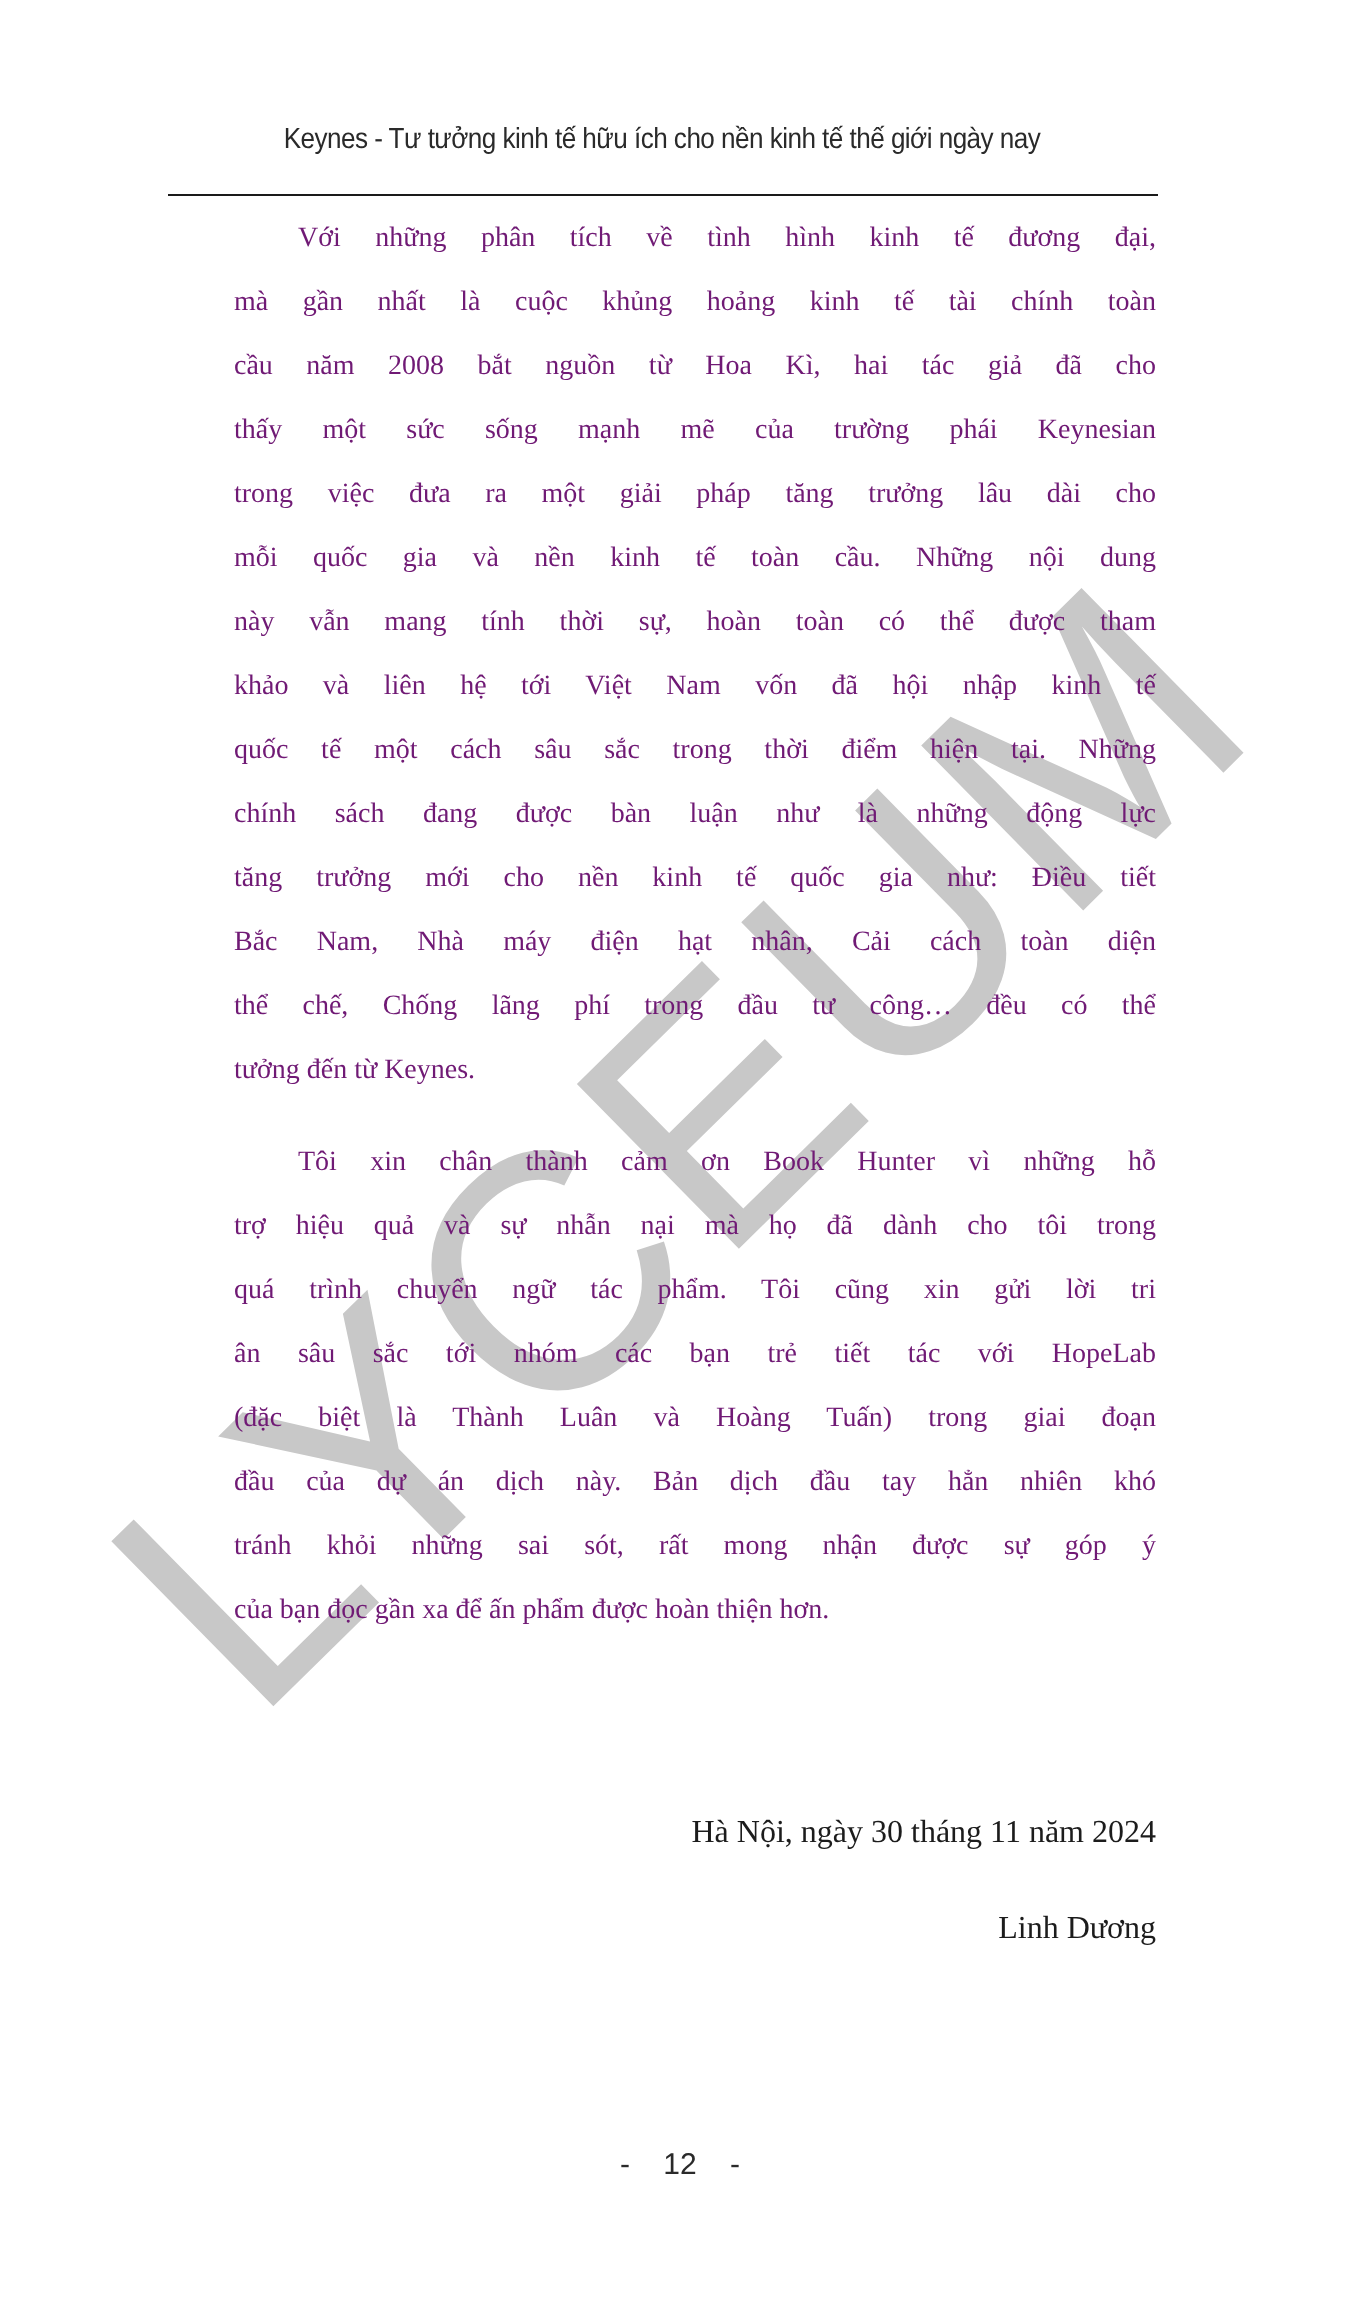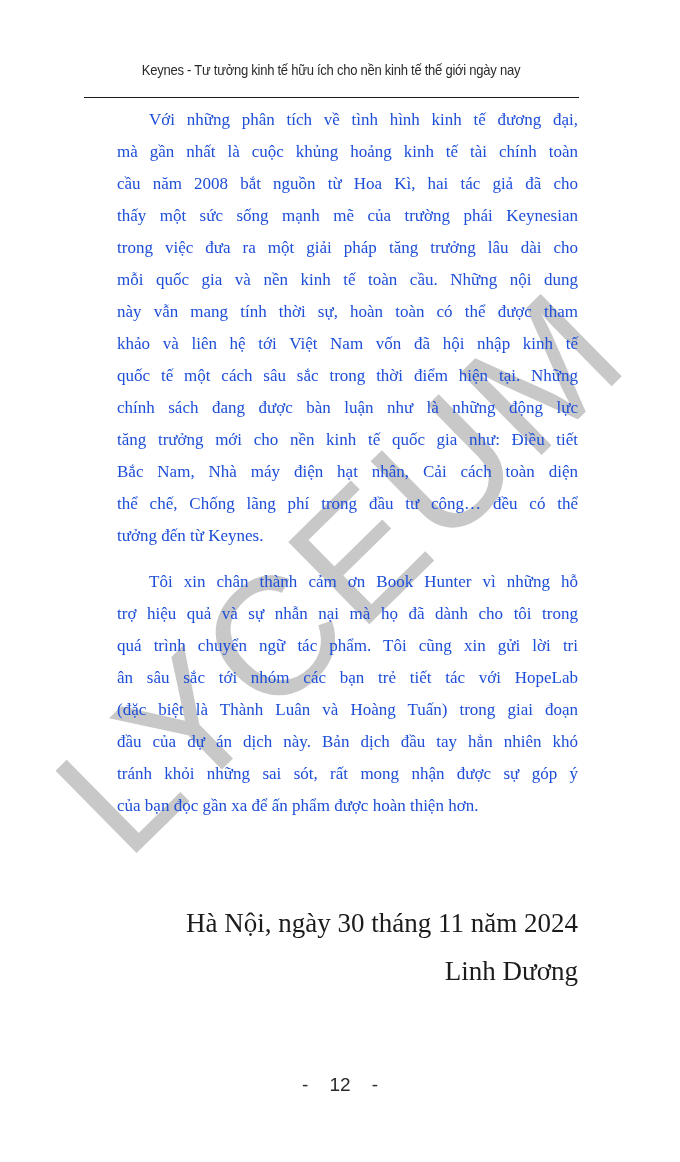--- a/index.html
+++ b/index.html
@@ -56,23 +56,23 @@
       color: #c8c8c8;
       white-space: nowrap;
       line-height: 1;
     }
     .content {
       position: absolute;
       top: 104px;
       left: 85px;
       width: 493px;
       font-family: "Liberation Serif", serif;
-      font-size: 17px;
+      font-size: 14px;
       line-height: 32px;
-      color: #1d4ed8;
+      color: #701a75;
       z-index: 1;
     }
     .para {
       margin: 0;
       text-align: justify;
       text-align-last: left;
       text-indent: 32px;
     }
     .para-line {
       display: block;
@@ -88,35 +88,35 @@
       padding-left: 32px;
     }
     .para + .para {
       margin-top: 14px;
     }
     .signature {
       position: absolute;
       right: 102px;
       text-align: right;
       font-family: "Liberation Serif", serif;
-      font-size: 27px;
+      font-size: 16px;
       color: #1c1c1c;
       z-index: 1;
       white-space: nowrap;
     }
     .sig-date { top: 908px; }
     .sig-name { top: 956px; }
     .page-number {
       position: absolute;
       top: 1074px;
       left: 0;
       width: 680px;
       text-align: center;
       font-family: "Liberation Sans", sans-serif;
-      font-size: 19px;
+      font-size: 15px;
       color: #2a2a2a;
       white-space: pre;
     }
   </style>
 </head>
 <body>
 
 <div class="running-header">Keynes - Tư tưởng kinh tế hữu ích cho nền kinh tế thế giới ngày nay</div>
 <div class="header-rule"></div>
 

